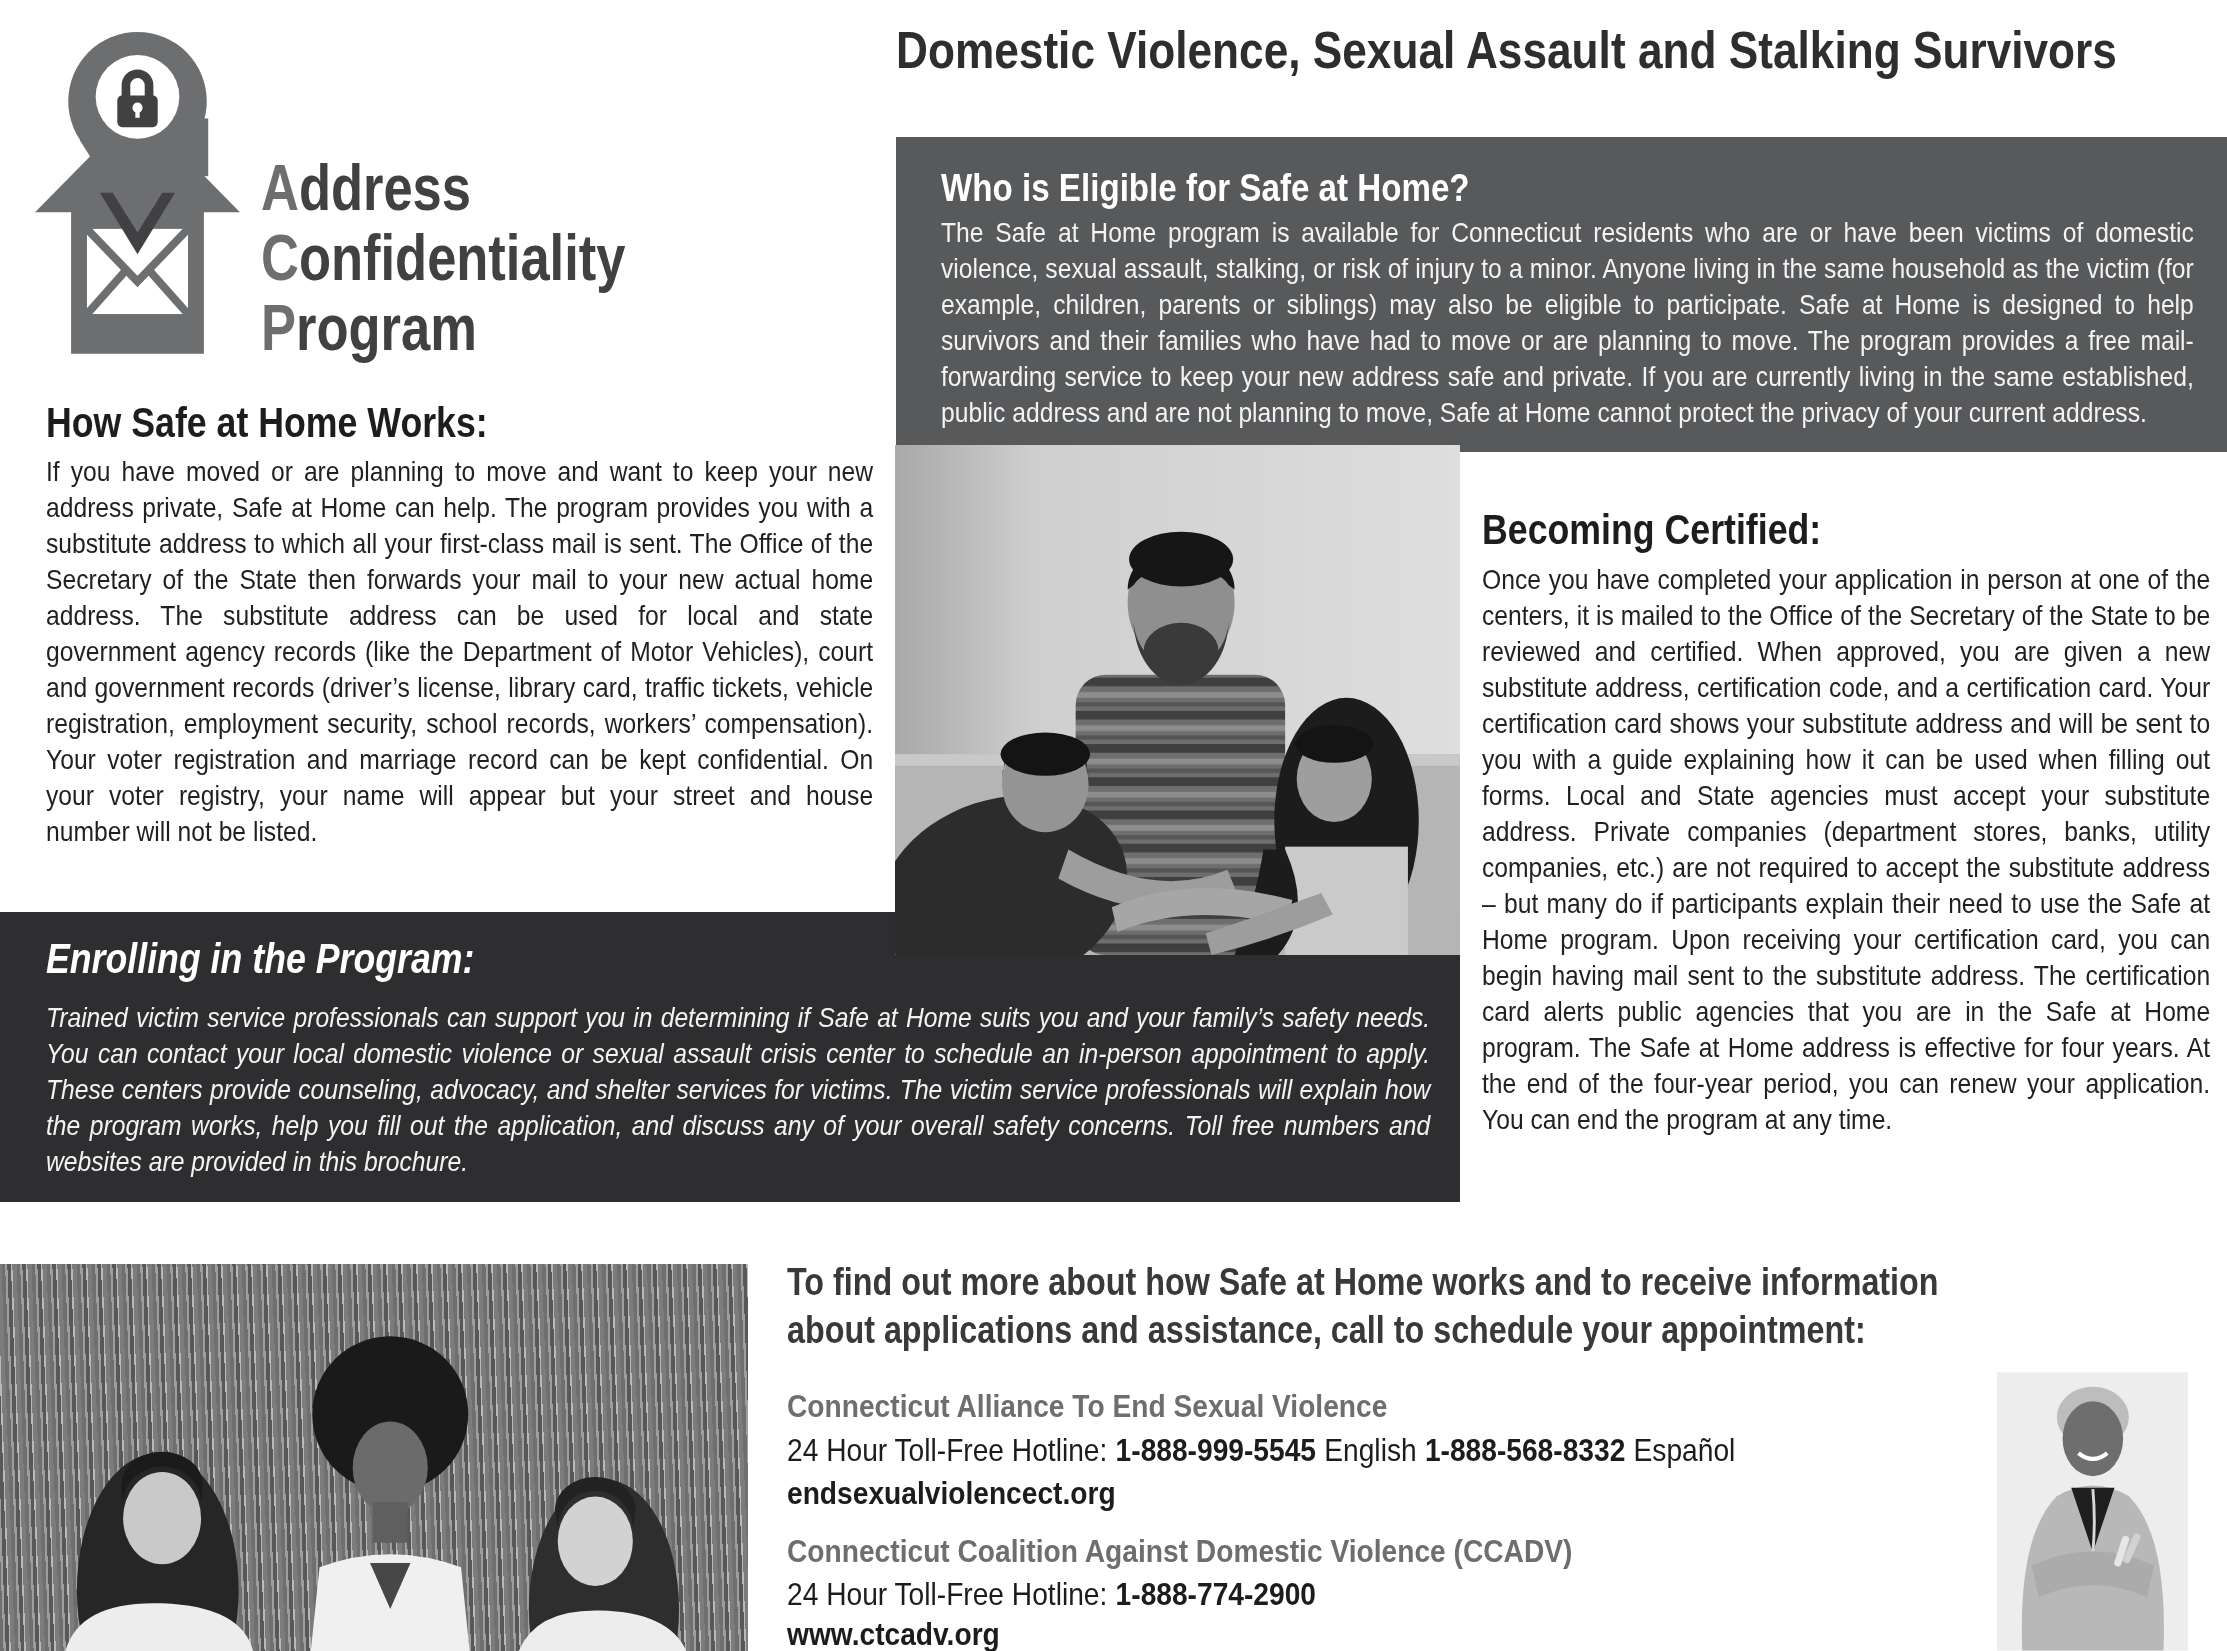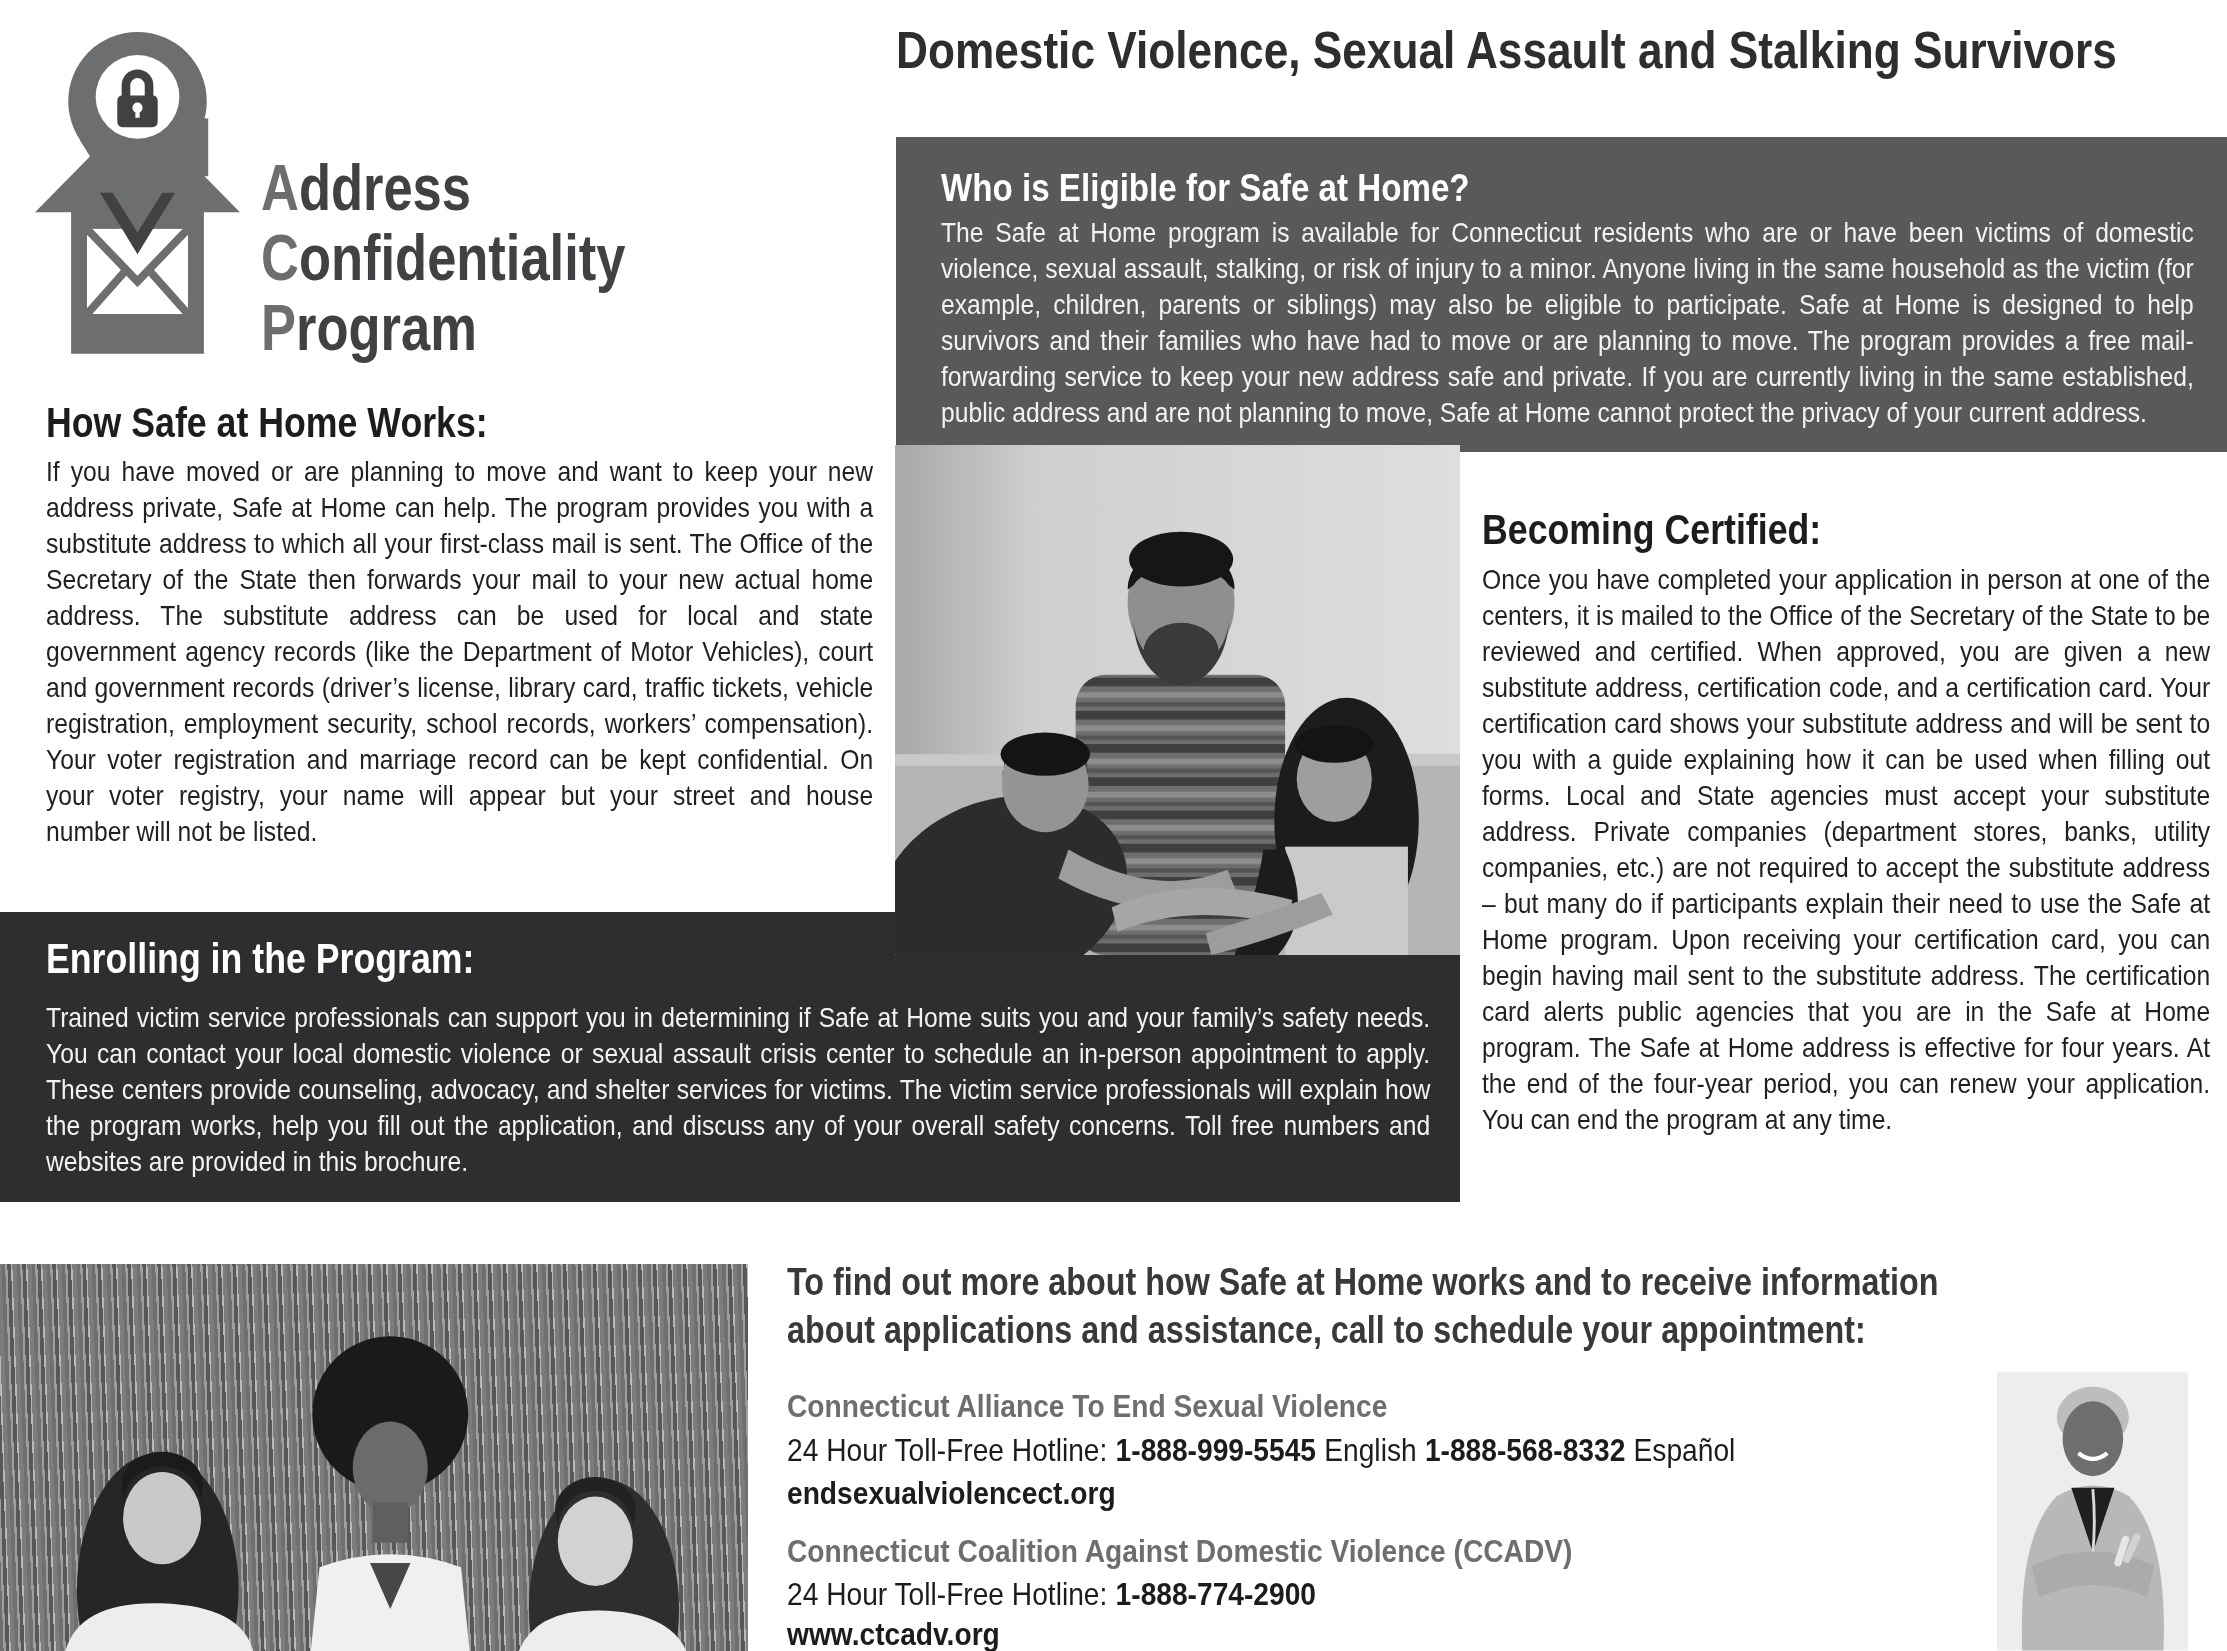--- a/index.html
+++ b/index.html
@@ -16,21 +16,21 @@
   
   .page-title{font-size:52px;font-weight:bold;color:#2e2d2f;white-space:nowrap;}
   .sec-head{font-size:42px;font-weight:bold;color:#1d1d1f;white-space:nowrap;}
   .sec-head.inv{color:#ffffff;}
   .elig-head{font-size:39px;font-weight:bold;color:#ffffff;white-space:nowrap;}
   
   .body-text{font-size:27.4px;line-height:36px;text-align:justify;color:#231f20;}
   .body-text.inv{color:#f3f3f3;}
   
   .gray-box{background:#58595b;}
-  .dark-box{background:#2e2e30;}
+  .dark-box{background:#2e2e30;font-style:italic;}
   
   .findout{font-size:38px;line-height:48px;font-weight:bold;color:#39393b;white-space:nowrap;}
   .org-name{font-size:32px;font-weight:bold;color:#6d6e70;white-space:nowrap;}
   .contact-line{font-size:32px;color:#1c1c1e;white-space:nowrap;display:flex;align-items:baseline;gap:9.4px;}
   .contact-line b{font-weight:bold;}
   .url-line{font-size:32px;font-weight:bold;color:#1c1c1e;white-space:nowrap;}
   
   .photo{overflow:hidden;}
   .photo svg{display:block;}
   .grass-bg{

